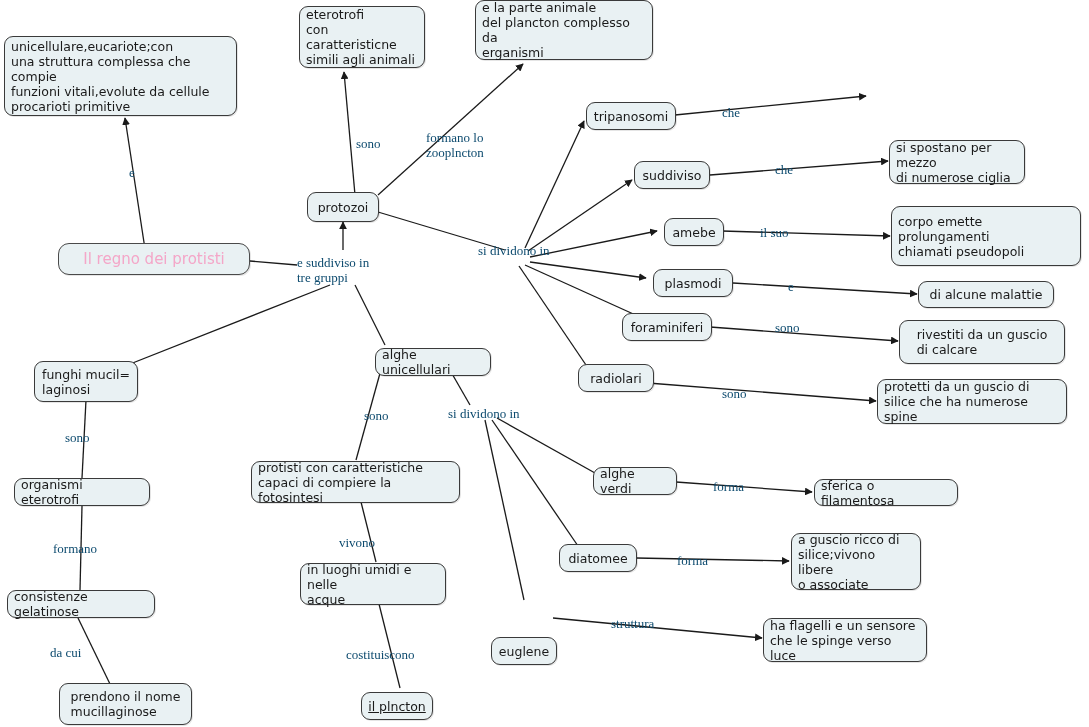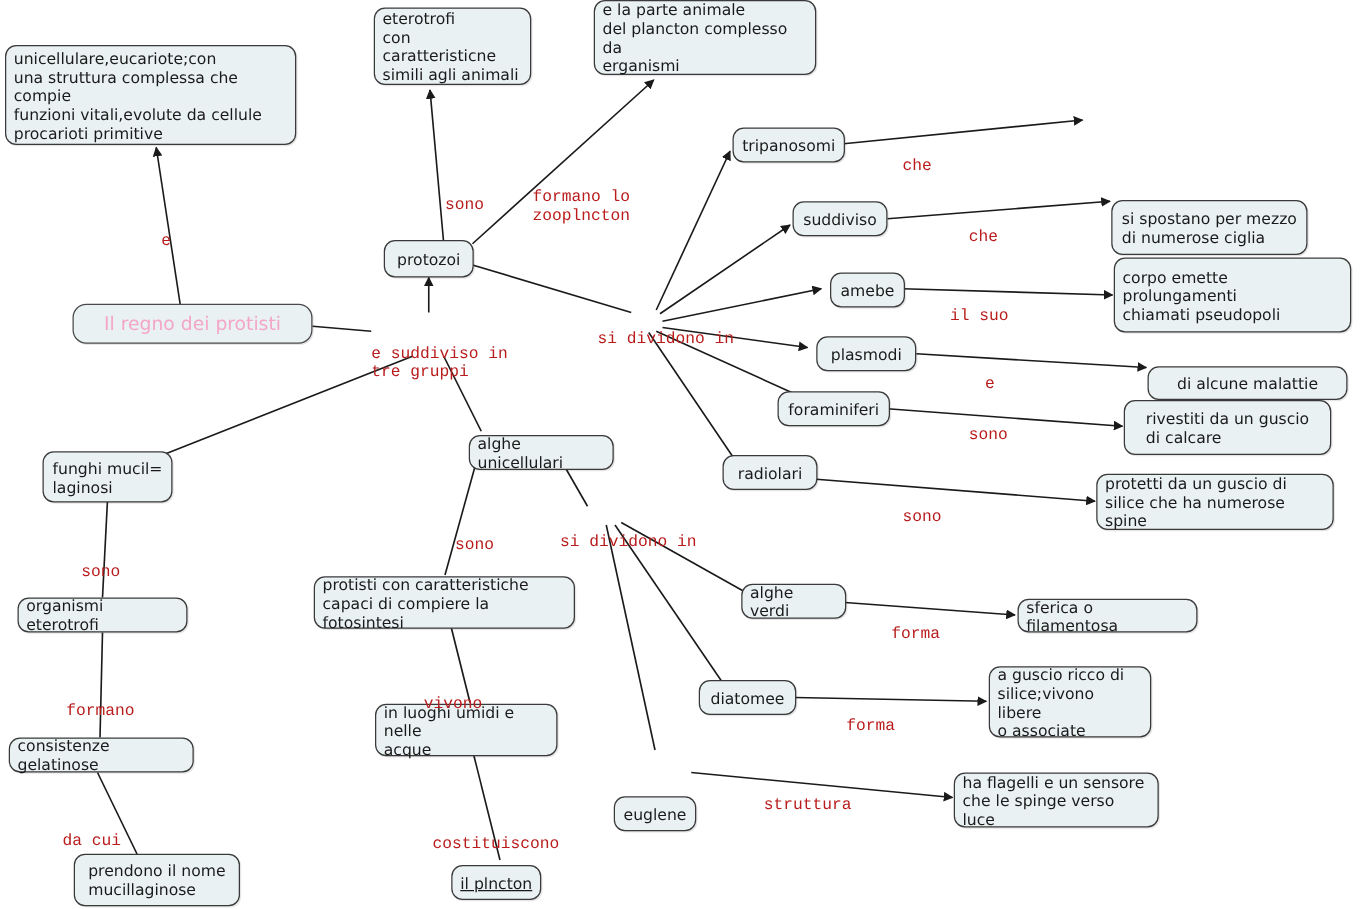--- a/index.html
+++ b/index.html
@@ -42,28 +42,27 @@
     box-shadow: 1px 1px 0 rgba(0,0,0,0.10);
   }
   .node.root {
     color: #f4a6c8;
     font-size: 15px;
     border-radius: 11px;
     border: 1px solid #4a4a4a;
   }
   .link-label {
     position: absolute;
-    font-family: Liberation Mono, monospace;
+    font-family: Liberation Serif, serif;
     font-size: 13px;
     line-height: 15px;
-    color: #b91c1c;
+    color: #0c4a6e;
     white-space: pre-line;
     text-align: left;
     background: transparent;
-    margin-top: 20px;
   }
 </style>
 </head>
 <body>
 
 <div id="canvas">
 
   <svg id="edges" viewBox="0 0 1089 727">
     <defs>
       <marker id="arrow" viewBox="0 0 10 10" refX="9" refY="5" markerWidth="6" markerHeight="6" orient="auto-start-reverse">
@@ -134,29 +133,29 @@
 del plancton complesso da
 erganismi</div>
 
   <div class="node root" style="left:58px; top:243px; width:192px; height:32px;">Il regno dei protisti</div>
 
   <div class="node" style="left:307px; top:192px; width:72px; height:30px;">protozoi</div>
 
   <div class="node" style="left:586px; top:102px; width:90px; height:28px;">tripanosomi</div>
 
   <div class="node" style="left:634px; top:161px; width:76px; height:28px;">suddiviso</div>
-  <div class="node" style="left:889px; top:140px; width:157px; height:44px;margin-top:20px;">si spostano per mezzo
+  <div class="node" style="left:889px; top:140px; width:136px; height:44px;">si spostano per mezzo
 di numerose ciglia</div>
 
   <div class="node" style="left:664px; top:218px; width:60px; height:28px;">amebe</div>
   <div class="node" style="left:891px; top:206px; width:190px; height:60px;">corpo emette prolungamenti
 chiamati pseudopoli</div>
 
   <div class="node" style="left:653px; top:269px; width:80px; height:28px;">plasmodi</div>
-  <div class="node" style="left:918px; top:281px; width:160px; height:27px;margin-top:12px;">di alcune malattie</div>
+  <div class="node" style="left:918px; top:281px; width:136px; height:27px;">di alcune malattie</div>
 
   <div class="node" style="left:622px; top:313px; width:90px; height:28px;">foraminiferi</div>
   <div class="node" style="left:899px; top:320px; width:166px; height:44px;">rivestiti da un guscio
 di calcare</div>
 
   <div class="node" style="left:578px; top:364px; width:76px; height:28px;">radiolari</div>
   <div class="node" style="left:877px; top:379px; width:190px; height:45px;">protetti da un guscio di
 silice che ha numerose spine</div>
 
   <div class="node" style="left:34px; top:361px; width:104px; height:41px;">funghi mucil=

